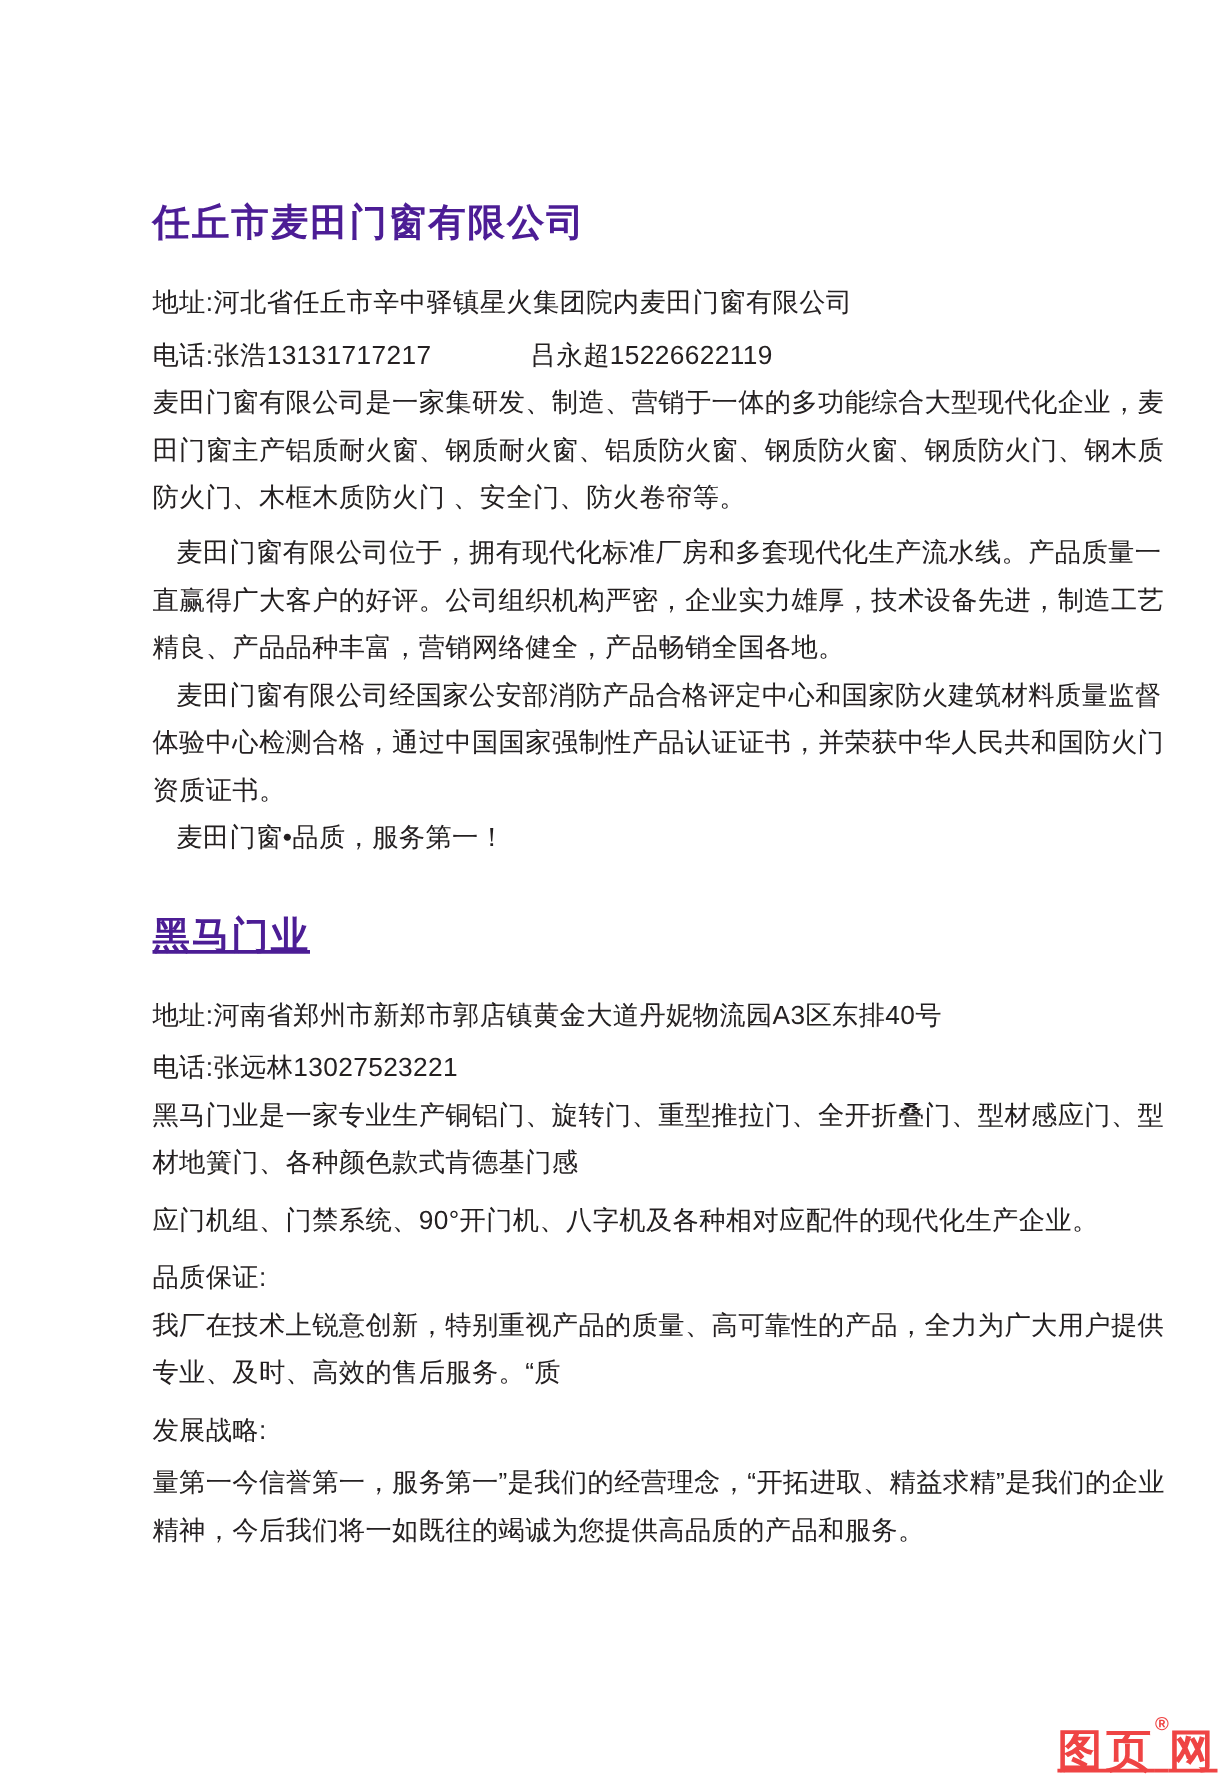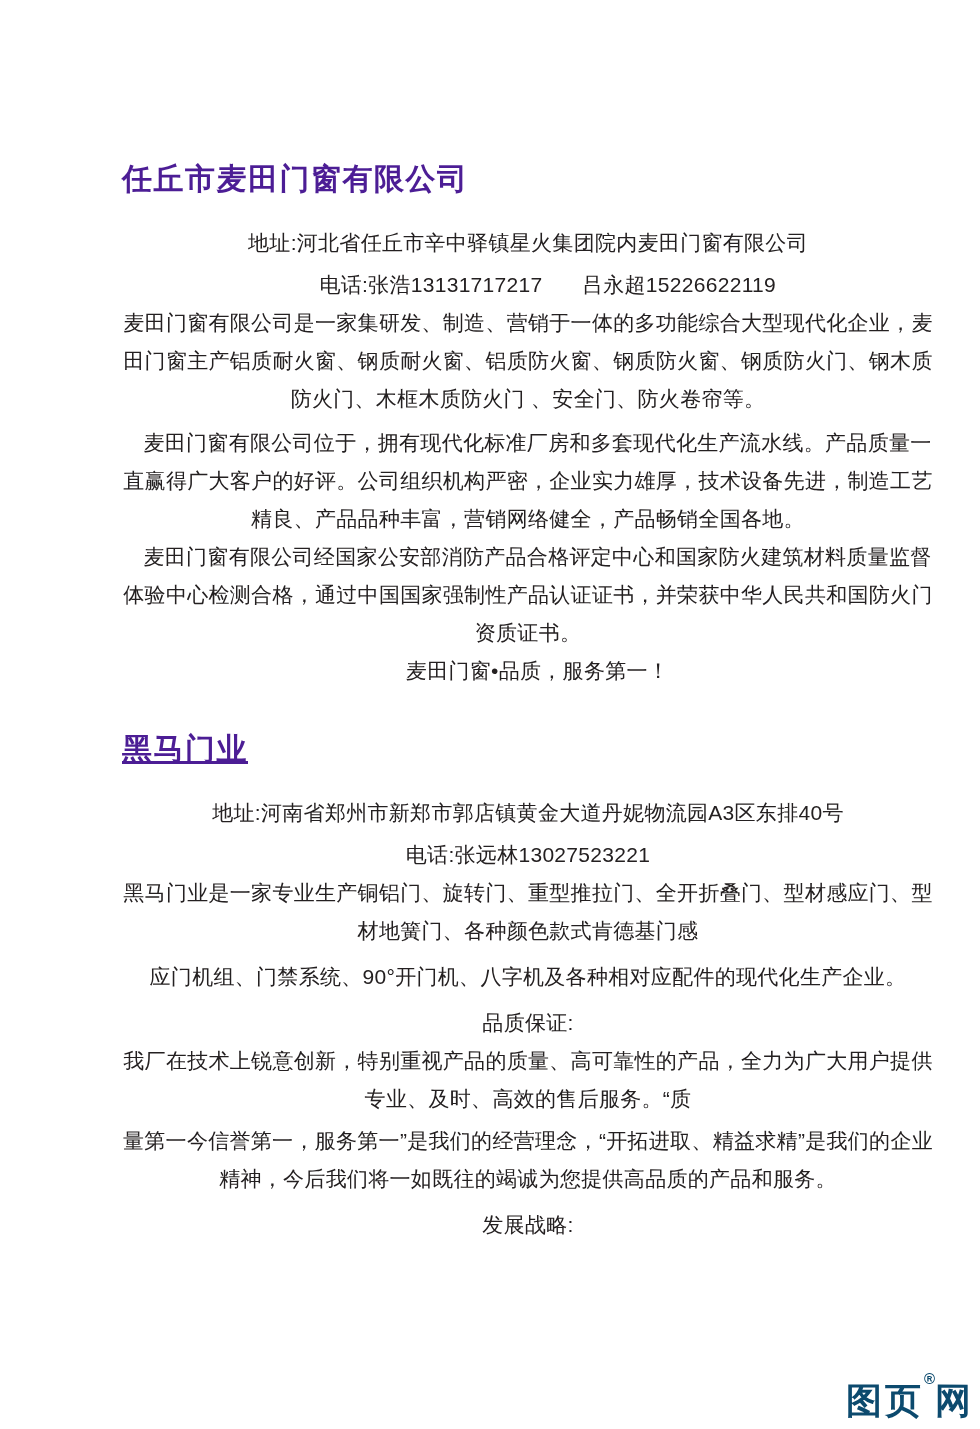--- a/index.html
+++ b/index.html
@@ -10,21 +10,21 @@
     font-family:"Liberation Sans","DejaVu Sans",sans-serif;
     color:#242021;
   }
   .content { position:absolute; left:122px; top:162px; width:812px; }
   h1.company-title {
     font-size:30px; line-height:34px; font-weight:700;
     letter-spacing:1.5px; color:#4c1d95;
   }
   p.meta, p.para {
     font-size:21px; line-height:38px; letter-spacing:0.3px;
-    font-weight:400; text-align:center;
+    font-weight:400; text-align:left;
   }
   .indent { text-indent:19px; }
   .phone-a { display:inline-block; width:302px; }
   
   .mt0  { margin-top:0; }
   .mt4  { margin-top:4px; }
   .mt6  { margin-top:6px; }
   .mt8  { margin-top:8px; }
   .mt28 { margin-top:28px; }
   .mt42 { margin-top:42px;text-decoration:underline; }
@@ -70,23 +70,23 @@
     <p class="meta mt4">电话:张远林13027523221</p>
 
     <p class="para mt0">黑马门业是一家专业生产铜铝门、旋转门、重型推拉门、全开折叠门、型材感应门、型材地簧门、各种颜色款式肯德基门感</p>
 
     <p class="para mt8">应门机组、门禁系统、90°开门机、八字机及各种相对应配件的现代化生产企业。</p>
 
     <p class="para mt8">品质保证:</p>
 
     <p class="para mt0">我厂在技术上锐意创新，特别重视产品的质量、高可靠性的产品，全力为广大用户提供专业、及时、高效的售后服务。“质</p>
 
+    <p class="para mt8">发展战略:</p>
+
     <p class="para mt4">量第一今信誉第一，服务第一”是我们的经营理念，“开拓进取、精益求精”是我们的企业精神，今后我们将一如既往的竭诚为您提供高品质的产品和服务。</p>
-
-    <p class="para mt8">发展战略:</p>
 
   </section>
 
 </div>
 
-<div class="watermark" style="color: #0c4a6e;">
+<div class="watermark" style="color: #ef4444; text-decoration: underline;">
   <span>图页</span><sup>®</sup><span>网</span>
 </div>
 
 </body></html>

